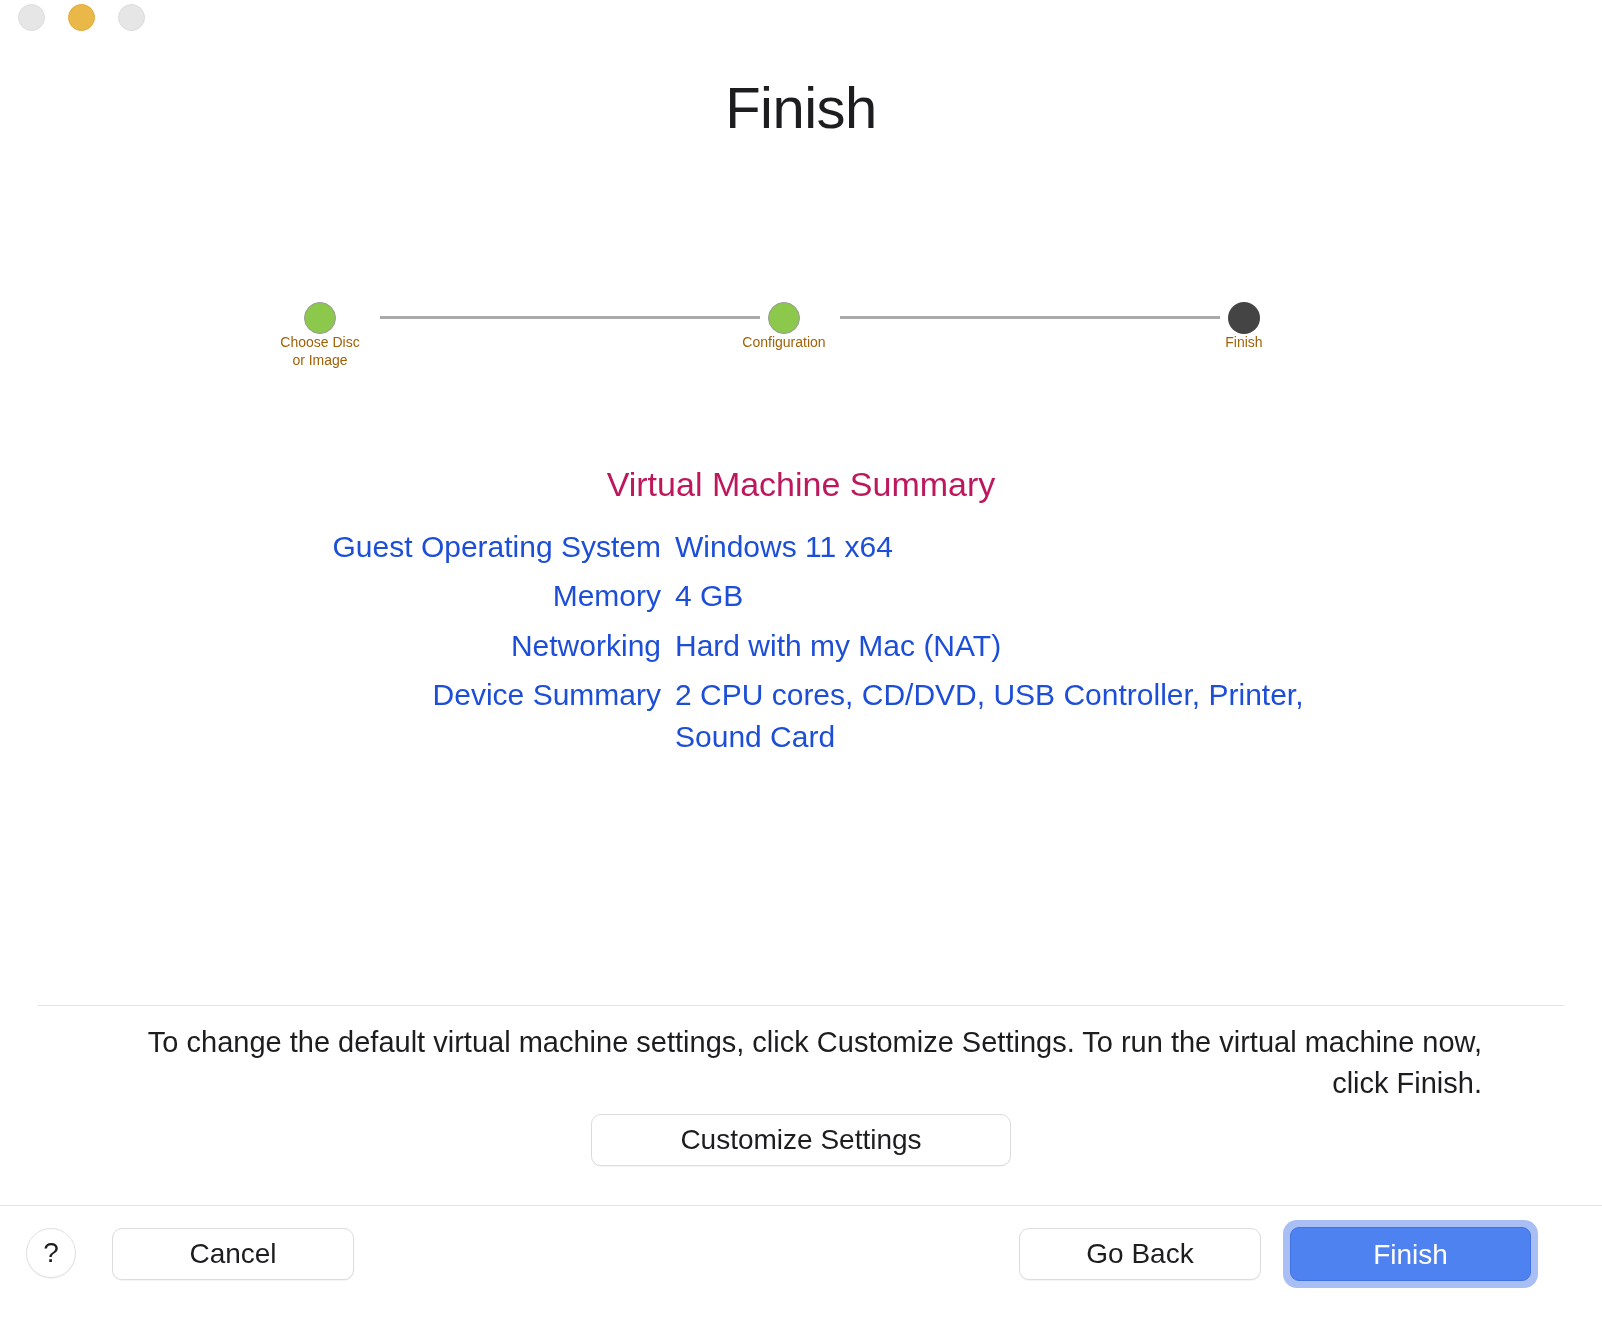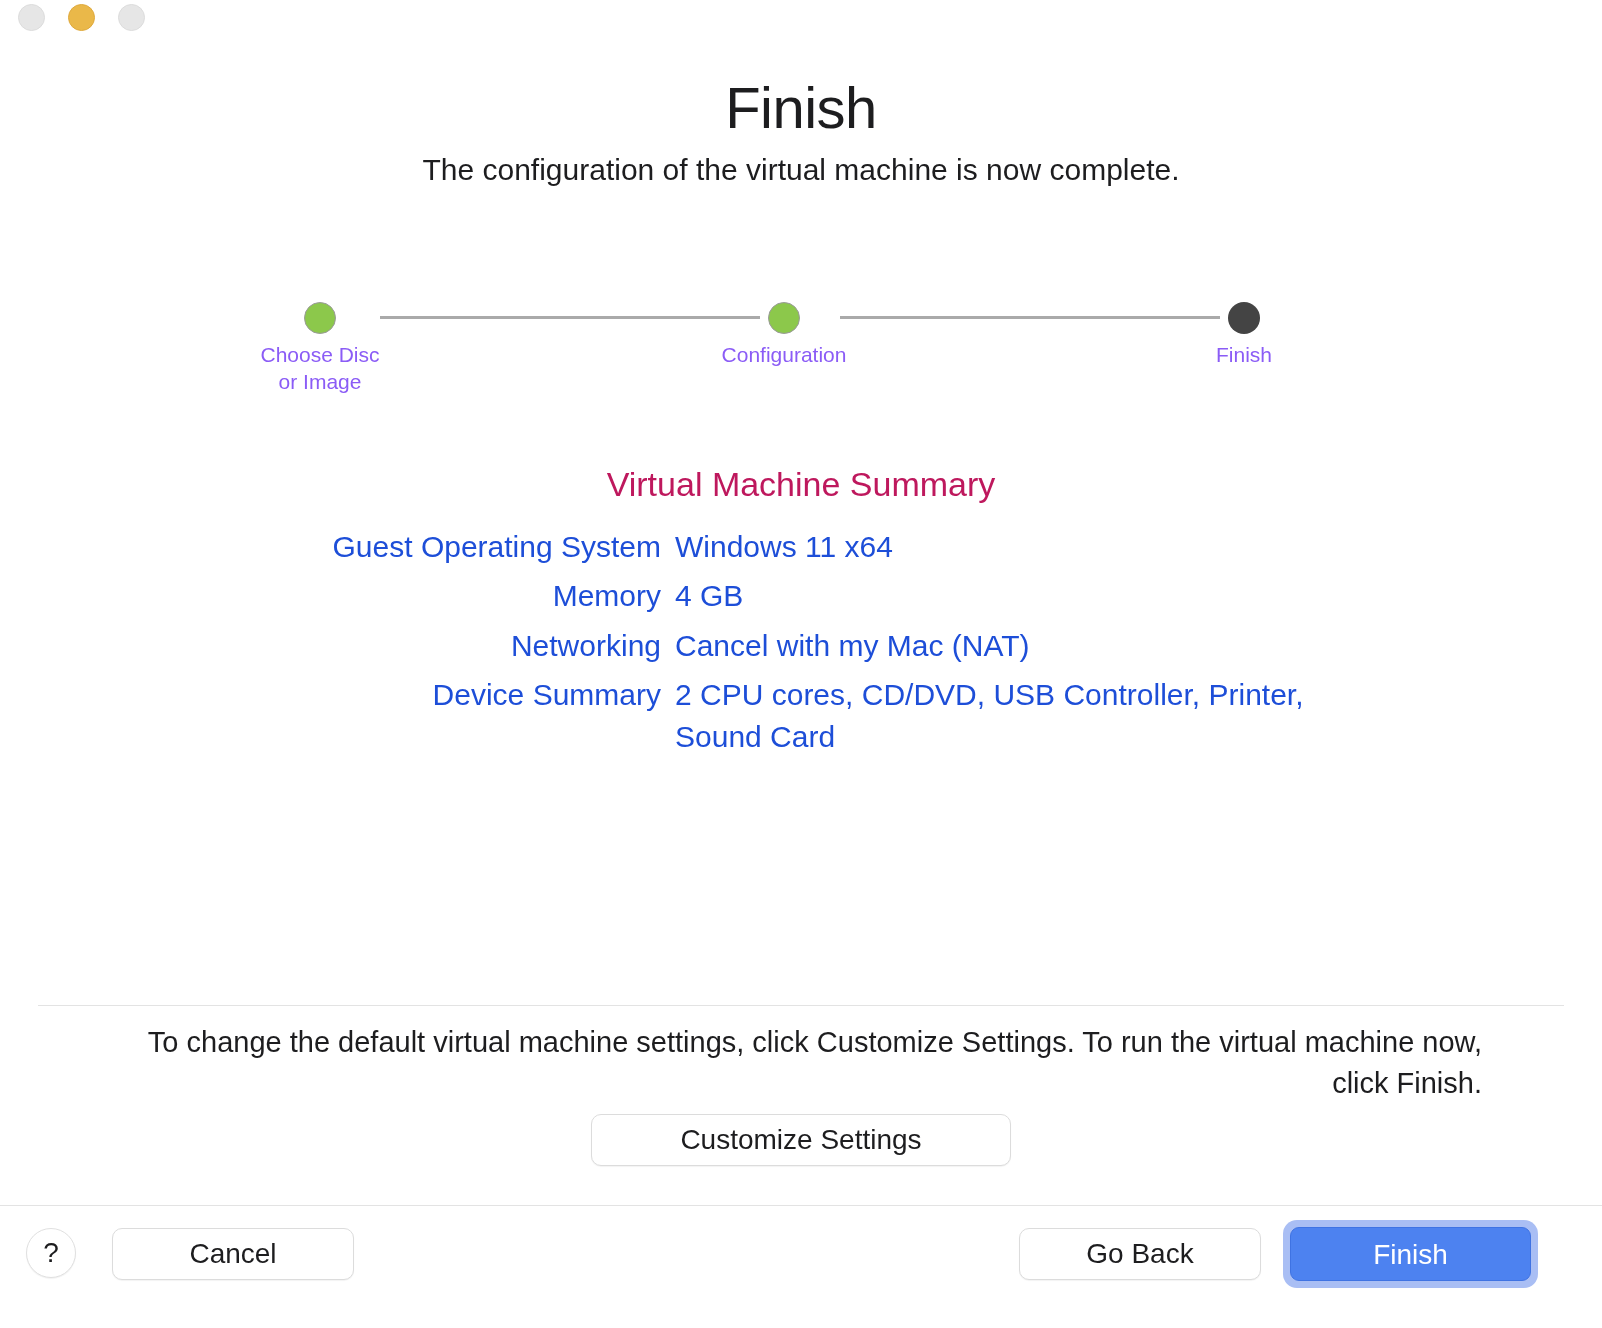--- a/index.html
+++ b/index.html
@@ -95,24 +95,24 @@
     background: #444444;
   }
   .step-line {
     position: absolute;
     top: 16px;
     height: 3px;
     background: #aaaaaa;
   }
   .step-label {
     position: absolute;
-    top: 42px;
-    font-size: 21px;
+    top: 34px;
+    font-size: 14px;
     line-height: 1.28;
-    color: #8b5cf6;
+    color: #a16207;
     text-align: center;
     white-space: pre-line;
   }
 
   
   .summary {
     position: absolute;
     top: 465px;
     left: 0;
     right: 0;
@@ -267,21 +267,20 @@
 <body>
 
 <div class="traffic-lights">
   <div class="tl tl-gray"></div>
   <div class="tl tl-yellow"></div>
   <div class="tl tl-gray"></div>
 </div>
 
 <div class="header">
   <h1 class="page-title">Finish</h1>
-  <p class="page-subtitle">The configuration of the virtual machine is now complete.</p>
 </div>
 
 <div class="stepper">
   <div class="step-track">
     <div class="step-line" style="left:140px; width:380px;"></div>
     <div class="step-line" style="left:600px; width:380px;"></div>
     <div class="step-dot dot-green" style="left:64px;"></div>
     <div class="step-dot dot-green" style="left:528px;"></div>
     <div class="step-dot dot-current" style="left:988px;"></div>
   </div>
@@ -298,21 +297,21 @@
       <tr>
         <td class="sum-label">Guest Operating System</td>
         <td class="sum-value">Windows 11 x64</td>
       </tr>
       <tr>
         <td class="sum-label">Memory</td>
         <td class="sum-value">4 GB</td>
       </tr>
       <tr>
         <td class="sum-label">Networking</td>
-        <td class="sum-value">Cancel with my Mac (NAT)</td>
+        <td class="sum-value">Hard with my Mac (NAT)</td>
       </tr>
       <tr>
         <td class="sum-label">Device Summary</td>
         <td class="sum-value">2 CPU cores, CD/DVD, USB Controller, Printer, Sound Card</td>
       </tr>
     </tbody>
   </table>
 </div>
 
 <div class="divider" id="divider-top"></div>

